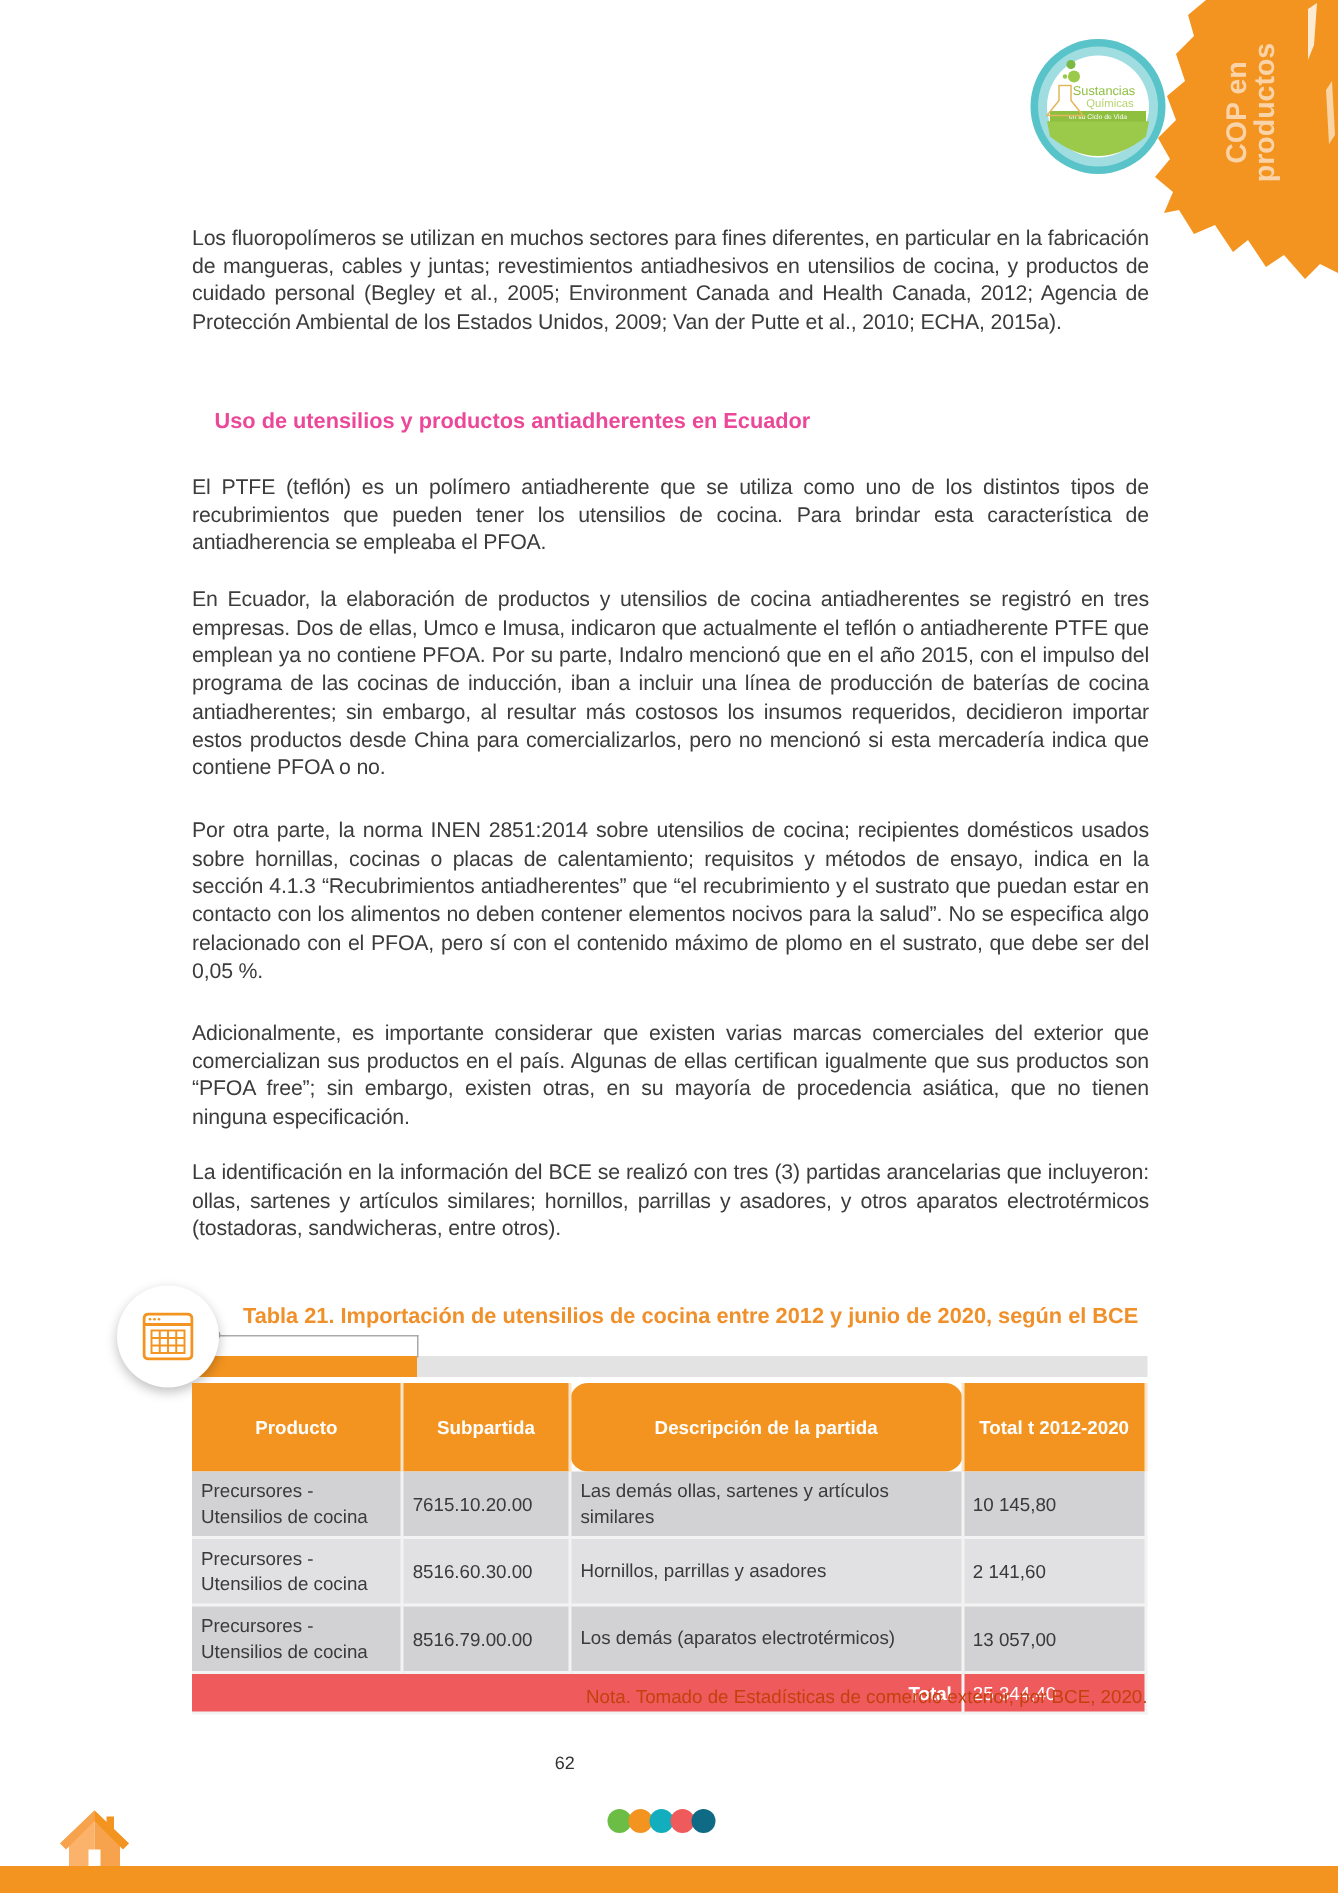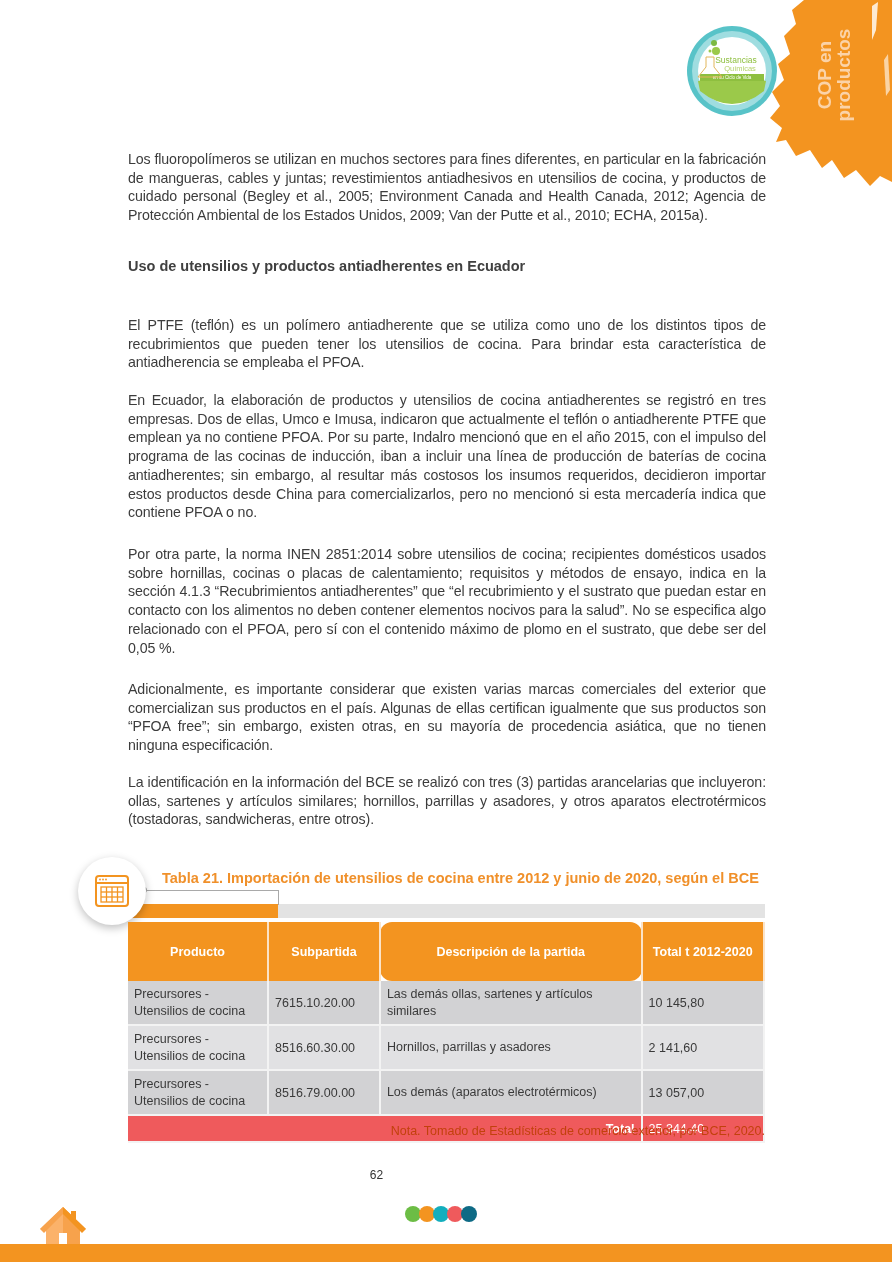--- a/index.html
+++ b/index.html
@@ -17,21 +17,21 @@
     transform: rotate(-90deg); white-space: nowrap; text-align: center;
     color: #fbd3a8; font-weight: bold; font-size: 19px; line-height: 19px;
   }
   .badge { position: absolute; left: 684px; top: 25px; width: 96px; height: 92px; }
 
   .content { position: absolute; left: 128px; width: 638px; }
   .para {
     font-size: 14.2px; line-height: 18.7px; text-align: justify; margin: 0;
     color: #3c3c3c; letter-spacing: -0.1px;
   }
-  .heading { color: #404040; font-size: 14.5px; font-weight: bold; margin: 0; }
+  .heading { color: #ec4899; font-size: 14.5px; font-weight: bold; margin: 15px; }
 
   
   .tbl-icon-circle {
     position: absolute; left: 78px; top: 857px; width: 68px; height: 68px; border-radius: 50%;
     background: #fff; box-shadow: 0 3px 8px rgba(0,0,0,0.25);
     display: flex; align-items: center; justify-content: center;
   }
   .tbl-title {
     position: absolute; left: 162px; top: 870px; color: #f0902a; font-size: 14.5px; font-weight: bold;
   }

